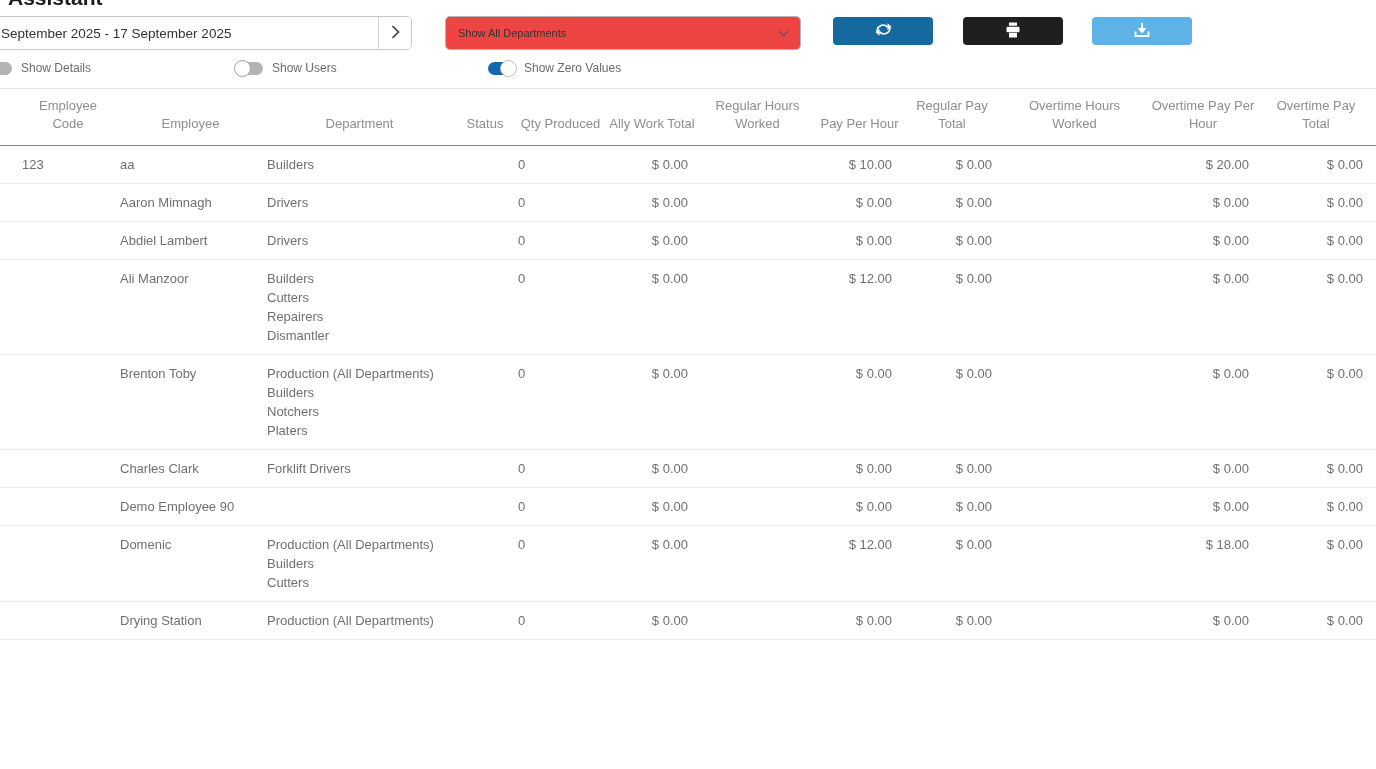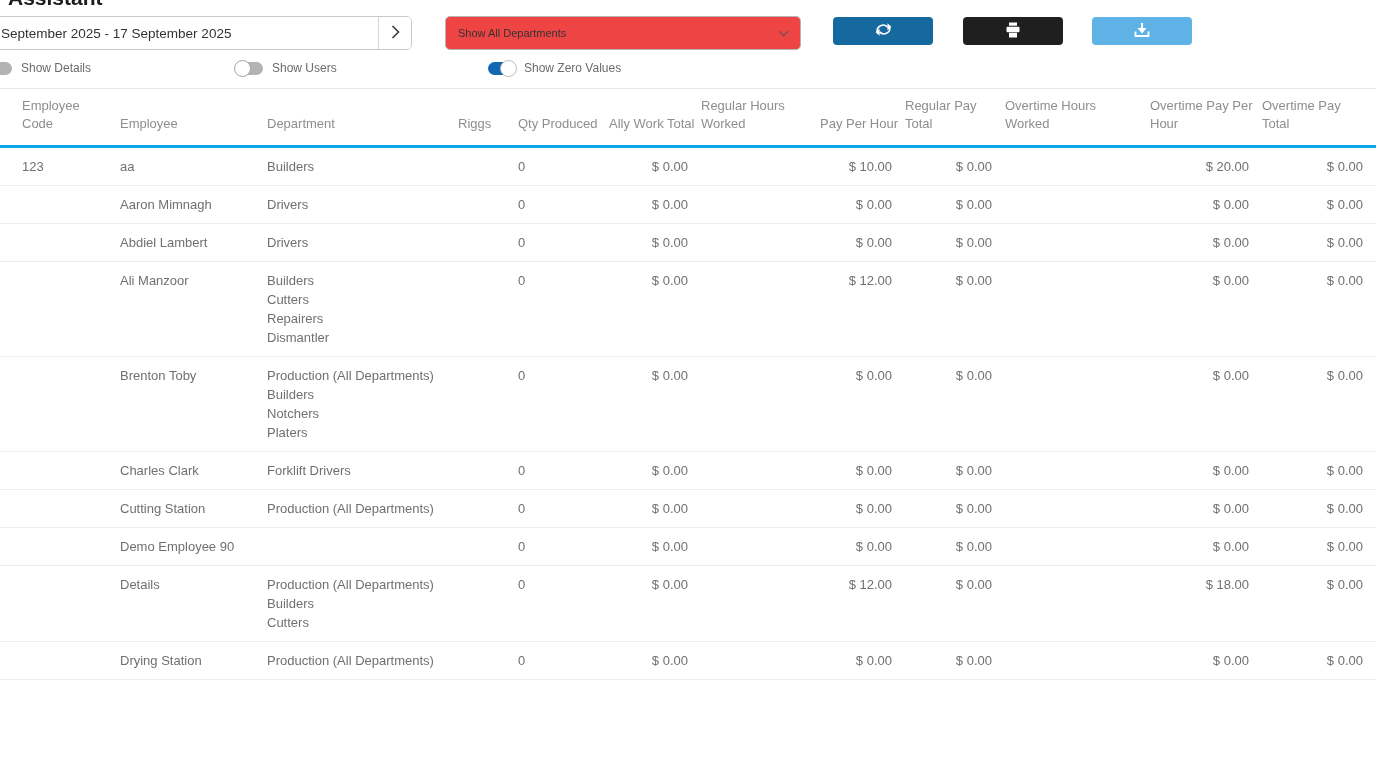--- a/index.html
+++ b/index.html
@@ -57,22 +57,22 @@
     position:absolute; top:-2px; left:-2px; width:17px; height:17px; border-radius:50%;
     background:#fff; border:1px solid #a0a0a0;
   }
   .switch.on { background:#1168b0; }
   .switch.on .knob { left:auto; right:-2px; border-color:#bcbcbc; }
   .toggle-label { color:#6b6b6b; font-size:12px; }
   
   .table-wrap { position:absolute; left:0; top:88px; width:1376px; }
   table { width:1376px; border-collapse:collapse; table-layout:fixed; }
   thead th {
-    font-weight:400; color:#8e8e8e; text-align:left; vertical-align:bottom;
-    padding:8px 6px 12px 0; border-bottom:3px solid #0ea5e9; font-size:13px; line-height:18px;
+    font-weight:400; color:#8e8e8e; text-align:center; vertical-align:bottom;
+    padding:8px 6px 12px 0; border-bottom:1px solid #0ea5e9; font-size:13px; line-height:18px;
   }
   thead th:first-child, tbody td:first-child { padding-left:22px; }
   tbody td {
     color:#707070; vertical-align:top; padding:9px 6px 9px 0;
     border-bottom:1px solid #ececec; font-size:13px; line-height:19px;
     overflow:hidden; white-space:nowrap;
   }
   tbody td.num { text-align:right; padding-right:13px; }
   tbody td div { line-height:19px; }
   table { border-top:1px solid #e8e8e8; }
@@ -164,21 +164,21 @@
       <col style="width:100px">
         <col style="width:145px">
         <col style="width:112px">
         <col style="width:114px">
     </colgroup>
     <thead>
       <tr>
         <th>Employee Code</th>
         <th>Employee</th>
         <th>Department</th>
-        <th>Riggs</th>
+        <th>Status</th>
         <th>Qty Produced</th>
         <th>Ally Work Total</th>
         <th>Regular Hours Worked</th>
         <th>Pay Per Hour</th>
         <th>Regular Pay Total</th>
         <th>Overtime Hours Worked</th>
         <th>Overtime Pay Per Hour</th>
         <th>Overtime Pay Total</th>
       </tr>
     </thead>
@@ -280,51 +280,35 @@
           <td class="num">$ 0.00</td>
           <td class="num"></td>
           <td class="num">$ 0.00</td>
           <td class="num">$ 0.00</td>
           <td class="num"></td>
           <td class="num">$ 0.00</td>
           <td class="num">$ 0.00</td>
         </tr>
         <tr>
           <td></td>
-          <td>Cutting Station</td>
-          <td>
-            <div>Production (All Departments)</div>
-          </td>
-          <td></td>
-          <td>0</td>
-          <td class="num">$ 0.00</td>
-          <td class="num"></td>
-          <td class="num">$ 0.00</td>
-          <td class="num">$ 0.00</td>
-          <td class="num"></td>
-          <td class="num">$ 0.00</td>
-          <td class="num">$ 0.00</td>
-        </tr>
-        <tr>
-          <td></td>
           <td>Demo Employee 90</td>
           <td></td>
           <td></td>
           <td>0</td>
           <td class="num">$ 0.00</td>
           <td class="num"></td>
           <td class="num">$ 0.00</td>
           <td class="num">$ 0.00</td>
           <td class="num"></td>
           <td class="num">$ 0.00</td>
           <td class="num">$ 0.00</td>
         </tr>
         <tr>
           <td></td>
-          <td>Details</td>
+          <td>Domenic</td>
           <td>
             <div>Production (All Departments)</div>
             <div>Builders</div>
             <div>Cutters</div>
           </td>
           <td></td>
           <td>0</td>
           <td class="num">$ 0.00</td>
           <td class="num"></td>
           <td class="num">$ 12.00</td>

